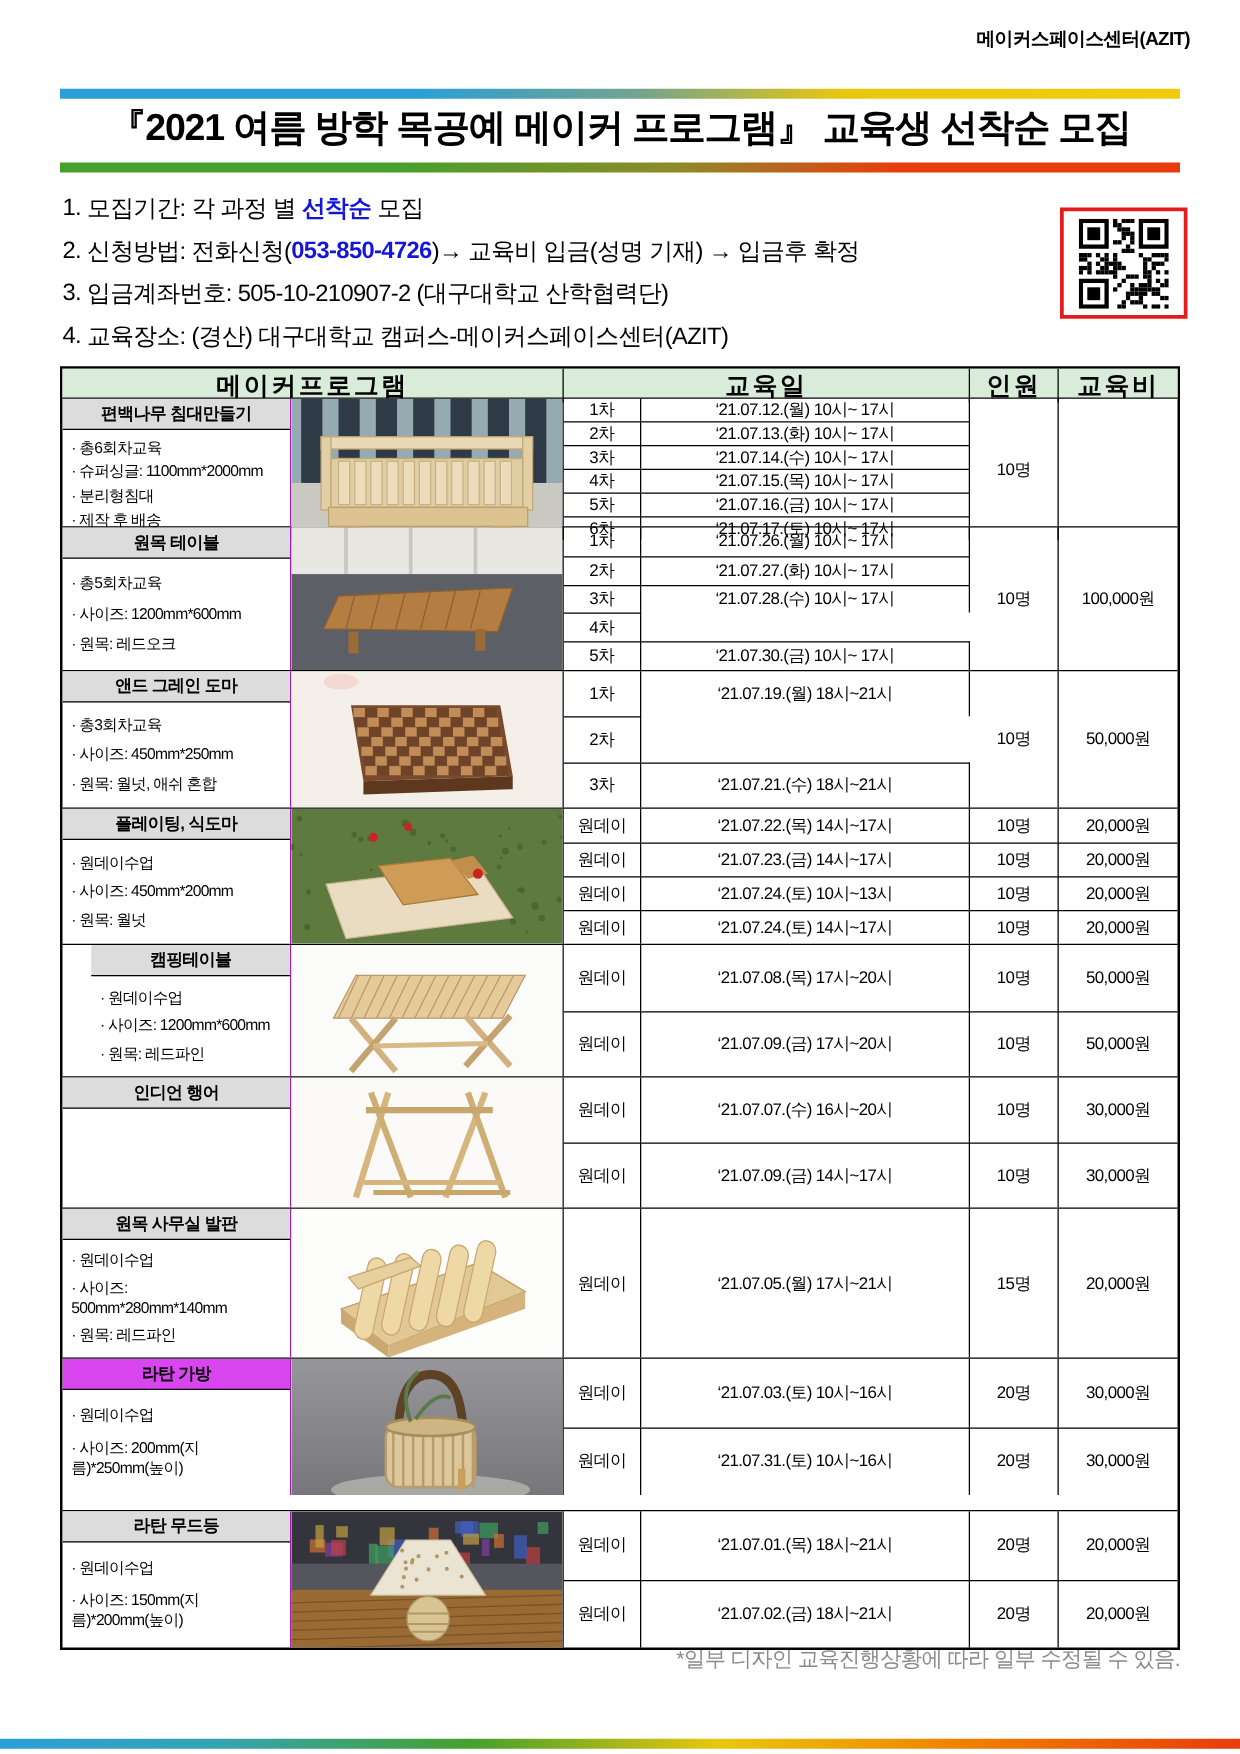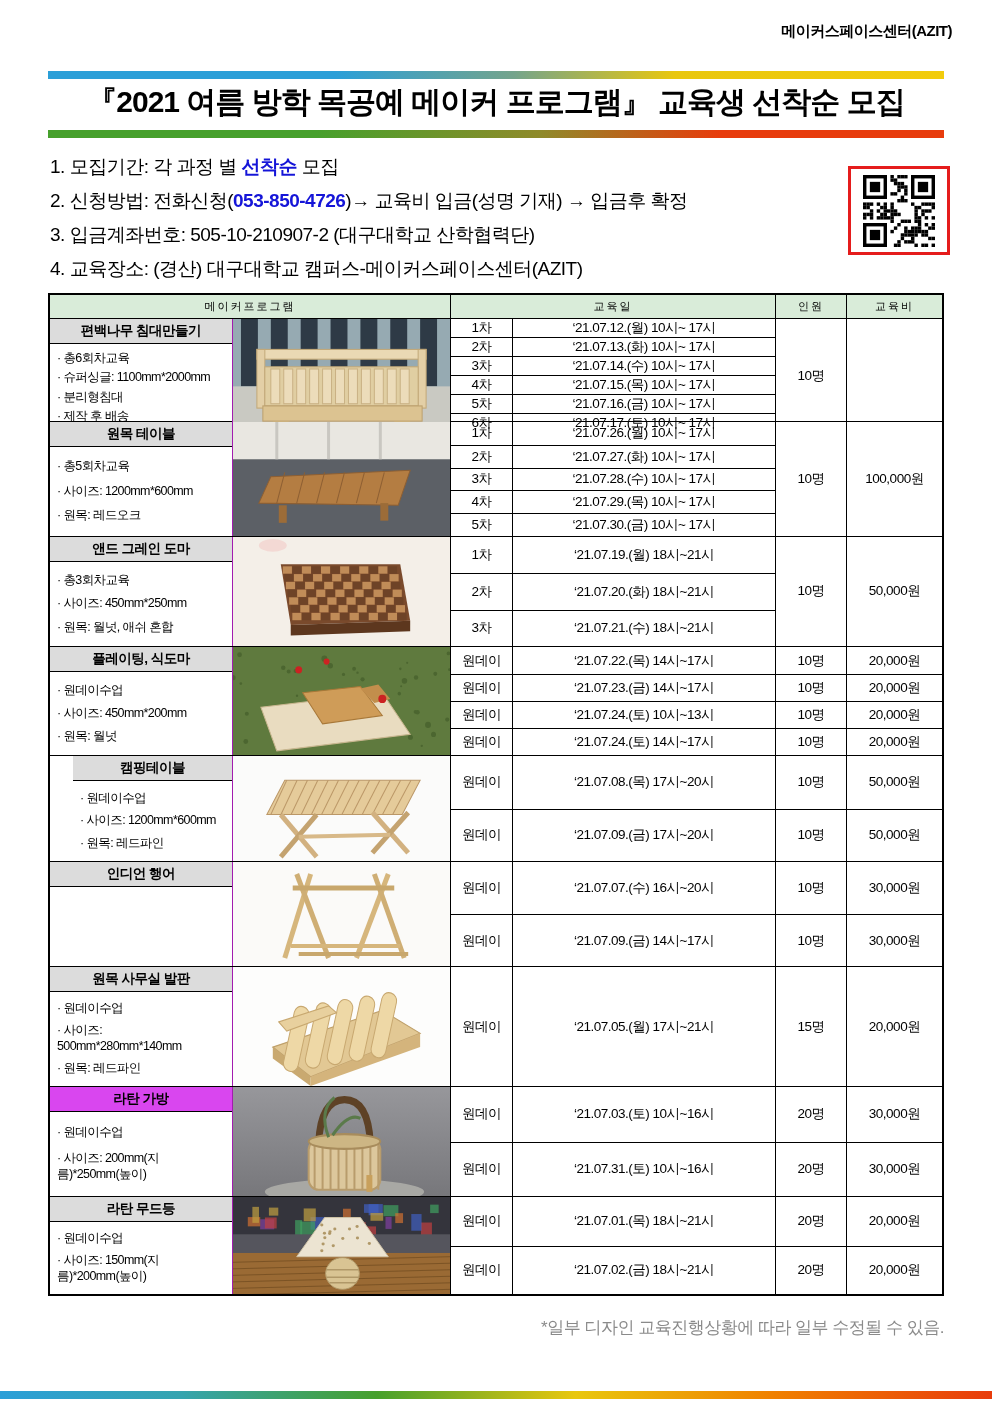--- a/index.html
+++ b/index.html
@@ -10,21 +10,21 @@
   .bar{left:48px;width:896px;height:8px}
   .bar1{top:71px;background:linear-gradient(to right,#2b9fd8 0%,#2b9fd8 32%,#74a48c 52%,#e9c70e 70%,#f2cc0c 100%)}
   .title{top:82px;left:48px;width:896px;text-align:center;font-size:30px;font-weight:800;letter-spacing:-1px}
   .bar2{top:130px;background:linear-gradient(to right,#46a02c 0%,#46a02c 30%,#8f8a2a 55%,#e83c0c 75%,#e83c0c 100%)}
   .info{top:150px;left:50px;width:800px;font-size:19px;letter-spacing:-0.5px}
   .info .line{height:34px;display:flex;align-items:center;white-space:pre}
   .accent{font-weight:bold}
   .qrbox{top:166px;left:848px;width:96px;height:83px;background:#fff;display:flex;align-items:center;justify-content:center}
   .tbl{left:48px;top:293px;width:896px;border:2px solid #000;box-sizing:border-box;background:#fff}
   .thead{display:grid;grid-template-columns:401px 325px 71px 1fr;height:23px;box-sizing:border-box}
-  .hc{display:flex;align-items:center;justify-content:center;font-weight:normal;font-size:11px;letter-spacing:2px;border-right:1px solid #000}
+  .hc{display:flex;align-items:center;justify-content:center;font-weight:bold;font-size:20px;letter-spacing:2px;border-right:1px solid #000}
   .hc:last-child{border-right:none}
   .prow{display:grid;border-top:1px solid #000;box-sizing:border-box}
   .c{display:flex;align-items:center;justify-content:center;font-size:13.5px;letter-spacing:-0.5px;box-sizing:border-box}
   .br{border-right:1px solid #000}
   .sub{border-top:1px solid #000}
   .pcell{grid-column:1;border-right:1px solid #a21caf;box-sizing:border-box;display:flex;flex-direction:column;overflow:hidden}
   .ptitle{height:24px;min-height:24px;background:#dcdcdc;border-bottom:1px solid #000;display:flex;align-items:center;justify-content:center;font-size:13.5px;font-weight:bold;letter-spacing:-0.5px}
   .pdet{flex:1;display:flex;flex-direction:column;justify-content:space-evenly;padding:3px 3px 3px 7px;font-size:12.5px;letter-spacing:-0.6px;line-height:1.25}
   .pphoto{grid-column:2;border-right:1px solid #000;box-sizing:border-box;overflow:hidden}
   .pphoto svg{display:block;width:100%;height:100%}
@@ -266,21 +266,20 @@
           <rect x="148" y="74" width="8" height="16" fill="#9c6c38"></rect>
         </svg>
       </div>
       <div class="c br" style="grid-area: 1 / 3;">1차</div>
       <div class="c br" style="grid-area: 1 / 4;">‘21.07.26.(월) 10시~ 17시</div>
       <div class="c br sub" style="grid-area: 2 / 3;">2차</div>
       <div class="c br sub" style="grid-area: 2 / 4;">‘21.07.27.(화) 10시~ 17시</div>
       <div class="c br sub" style="grid-area: 3 / 3;">3차</div>
       <div class="c br sub" style="grid-area: 3 / 4;">‘21.07.28.(수) 10시~ 17시</div>
       <div class="c br sub" style="grid-area: 4 / 3;">4차</div>
-      <div class="c br sub" style="grid-area: 4 / 4;">‘21.07.29.(목) 10시~ 17시</div>
       <div class="c br sub" style="grid-area: 5 / 3;">5차</div>
       <div class="c br sub" style="grid-area: 5 / 4;">‘21.07.30.(금) 10시~ 17시</div>
       <div class="c br" style="grid-area: 1 / 5 / span 5;">10명</div>
       <div class="c" style="grid-area: 1 / 6 / span 5;">100,000원</div>
     </div>
     <div class="prow" style="height: 110px; grid-template-columns: 183px 218px 62px 263px 71px 1fr; grid-template-rows: repeat(3, 1fr);">
       <div class="pcell" style="grid-row: 1 / span 3;">
         <div class="ptitle" style="background: rgb(220, 220, 220);">앤드 그레인 도마</div>
         <div class="pdet">
           <div>· 총3회차교육</div>
@@ -376,21 +375,20 @@
           <rect x="136.4" y="72.4" width="9.2" height="7" fill="#c08c58"></rect>
           <rect x="145.99999999999997" y="72.4" width="9.2" height="7" fill="#6e4327"></rect>
           <rect x="155.6" y="72.4" width="9.2" height="7" fill="#c08c58"></rect>
           <rect x="165.2" y="72.4" width="9.2" height="7" fill="#6e4327"></rect>
     <polygon points="58,84 178,80 178,90 58,94" fill="#5d371e"></polygon>
         </svg>
       </div>
       <div class="c br" style="grid-area: 1 / 3;">1차</div>
       <div class="c br" style="grid-area: 1 / 4;">‘21.07.19.(월) 18시~21시</div>
       <div class="c br sub" style="grid-area: 2 / 3;">2차</div>
-      <div class="c br sub" style="grid-area: 2 / 4;">‘21.07.20.(화) 18시~21시</div>
       <div class="c br sub" style="grid-area: 3 / 3;">3차</div>
       <div class="c br sub" style="grid-area: 3 / 4;">‘21.07.21.(수) 18시~21시</div>
       <div class="c br" style="grid-area: 1 / 5 / span 3;">10명</div>
       <div class="c" style="grid-area: 1 / 6 / span 3;">50,000원</div>
     </div>
     <div class="prow" style="height: 109px; grid-template-columns: 183px 218px 62px 263px 71px 1fr; grid-template-rows: repeat(4, 1fr);">
       <div class="pcell" style="grid-row: 1 / span 4;">
         <div class="ptitle" style="background: rgb(220, 220, 220);">플레이팅, 식도마</div>
         <div class="pdet">
           <div>· 원데이수업</div>
@@ -598,21 +596,21 @@
       </div>
       <div class="c br" style="grid-area: 1 / 3;">원데이</div>
       <div class="c br" style="grid-area: 1 / 4;">‘21.07.03.(토) 10시~16시</div>
       <div class="c br" style="grid-area: 1 / 5;">20명</div>
       <div class="c" style="grid-area: 1 / 6;">30,000원</div>
       <div class="c br sub" style="grid-area: 2 / 3;">원데이</div>
       <div class="c br sub" style="grid-area: 2 / 4;">‘21.07.31.(토) 10시~16시</div>
       <div class="c br sub" style="grid-area: 2 / 5;">20명</div>
       <div class="c sub" style="grid-area: 2 / 6;">30,000원</div>
     </div>
-    <div class="prow" style="height: 98px; grid-template-columns: 183px 218px 62px 263px 71px 1fr; grid-template-rows: repeat(2, 1fr);">
+    <div class="prow" style="height: 110px; grid-template-columns: 183px 218px 62px 263px 71px 1fr; grid-template-rows: repeat(2, 1fr); margin-top: 12px;">
       <div class="pcell" style="grid-row: 1 / span 2;">
         <div class="ptitle" style="background: rgb(220, 220, 220);">라탄 무드등</div>
         <div class="pdet">
           <div>· 원데이수업</div>
           <div>· 사이즈: 150mm(지름)*200mm(높이)</div>
         </div>
       </div>
       <div class="pphoto" style="grid-row: 1 / span 2;">
         <svg viewBox="0 0 218 104" preserveAspectRatio="none">
           <rect width="218" height="104" fill="#34343c"></rect>

